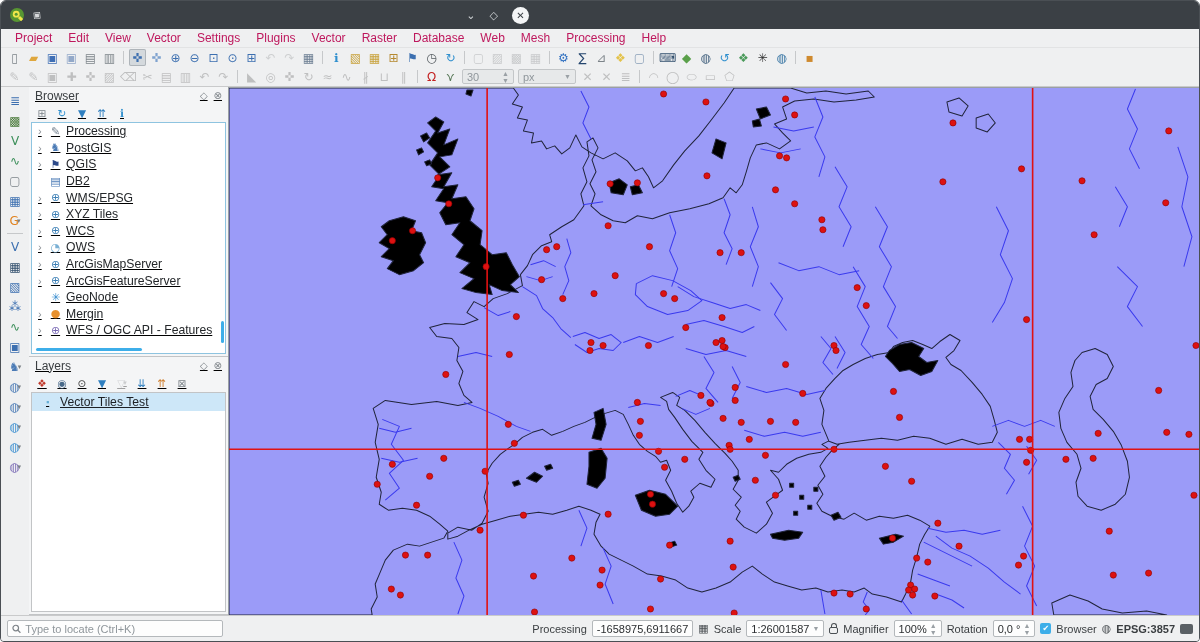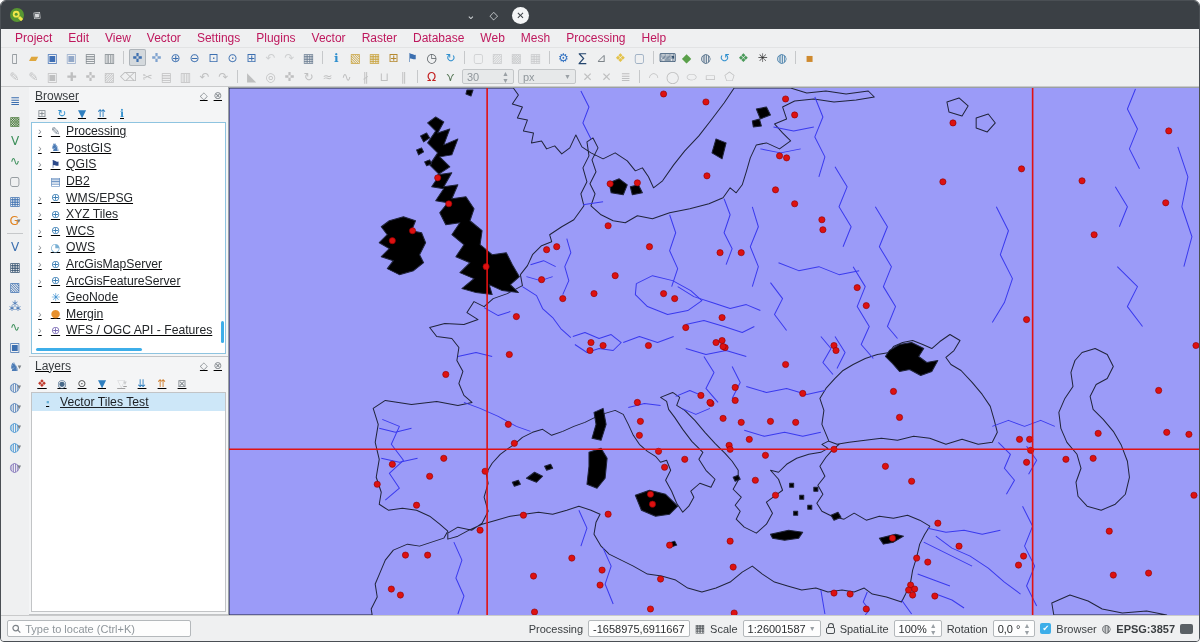--- a/index.html
+++ b/index.html
@@ -61,21 +61,21 @@
   .layerrow .llabel { text-decoration:underline; }
 
   .mapwrap { flex:1; position:relative; background:#9b9bf8; border-top:1px solid #9aa0a4; }
   .mapwrap svg { position:absolute; inset:0; width:100%; height:100%; }
   .water { fill:var(--water); stroke:var(--coast); stroke-width:1; stroke-linejoin:round; }
   .isle  { fill:var(--land);  stroke:var(--coast); stroke-width:1; stroke-linejoin:round; }
   .bnd   { fill:none; stroke:var(--bnd); stroke-width:1; stroke-linejoin:round; }
 
   
   .statusbar { flex:0 0 26px; background:#eff0f1; border-top:1px solid #c9cacb; display:flex; align-items:center; padding:0 6px; font-size:11px; color:#33373a; gap:5px; }
-  .locator { width:184px; height:17px; background:#fdfdfd; border:1px solid #b4b8bb; border-radius:2px; display:flex; align-items:center; padding:0 4px; gap:4px; }
+  .locator { width:216px; height:17px; background:#fdfdfd; border:1px solid #b4b8bb; border-radius:2px; display:flex; align-items:center; padding:0 4px; gap:4px; }
   .locator input { border:none; outline:none; background:transparent; font-size:11px; width:100%; color:#2b2e30; font-family:inherit; }
   .locator input::placeholder { color:#8f969b; }
   .sspacer { flex:1; }
   .sbox { height:17px; background:#fdfdfd; border:1px solid #b4b8bb; border-radius:2px; display:flex; align-items:center; padding:0 4px; font-size:11px; color:#2b2e30; gap:3px; }
   .slabel { color:#3a3e41; }
   .sicon { font-size:11px; color:#4a4f53; font-family:"DejaVu Sans",sans-serif; }
   .chk { width:11px; height:11px; background:#3daee9; border-radius:2px; display:inline-flex; align-items:center; justify-content:center; color:#fff; font-size:8px; }
   .lockico { width:9px; height:7px; border:1.4px solid #4a4f53; border-radius:2px; position:relative; margin-top:3px; }
   .lockico::before { content:""; position:absolute; left:1px; top:-5px; width:4px; height:4px; border:1.4px solid #4a4f53; border-bottom:none; border-radius:3px 3px 0 0; }
   .bubble { width:13px; height:10px; background:#5a6065; border-radius:2px; position:relative; }
@@ -608,21 +608,21 @@
     <span class="sbox">
         <span>-1658975,6911667</span>
       </span>
     <span class="sicon">▦</span>
     <span class="slabel">Scale</span>
     <span class="sbox">
         <span>1:26001587</span>
         <span class="tinyarrows">▼</span>
       </span>
     <span class="lockico"></span>
-    <span class="slabel">SpatiaLite</span>
+    <span class="slabel">Magnifier</span>
     <span class="sbox">
         <span>100%</span>
         <span class="tinyarrows">▲<br>▼</span>
       </span>
     <span class="slabel">Rotation</span>
     <span class="sbox">
         <span>0,0 °</span>
         <span class="tinyarrows">▲<br>▼</span>
       </span>
     <span class="chk">✔</span>

